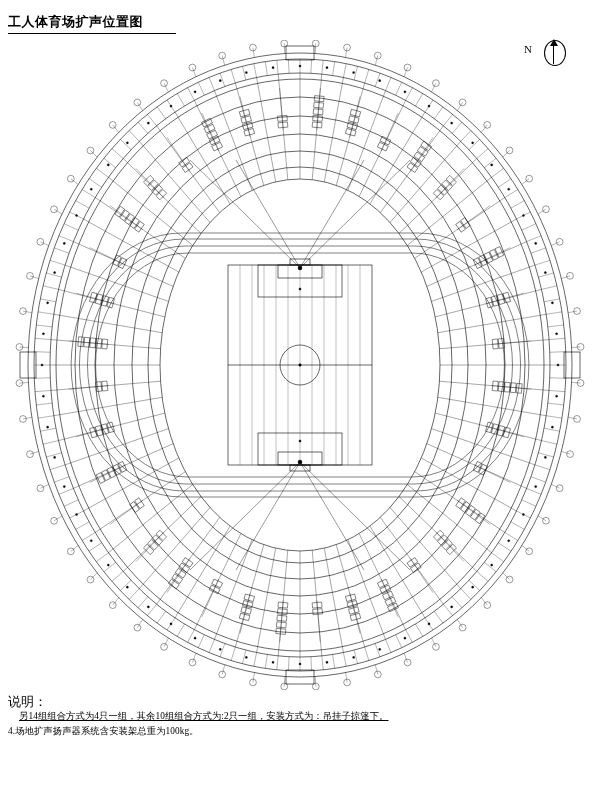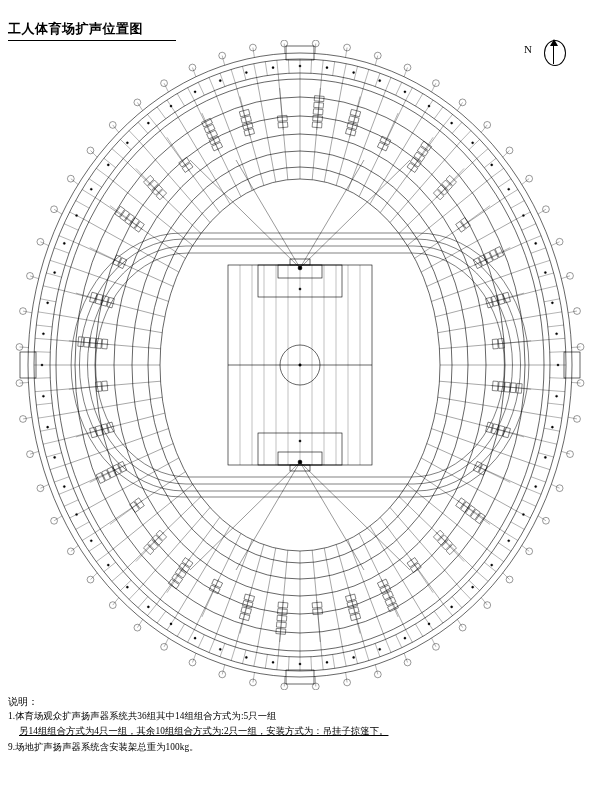--- a/index.html
+++ b/index.html
@@ -13,21 +13,21 @@
     position: relative;
     font-family: "Liberation Sans", sans-serif;
     color: #000000;
     overflow: hidden;
   }
 
   
   #title-block {
     position: absolute;
     left: 8px;
-    top: 21px;
+    top: 14px;
     width: 280px;
   }
   #title-block .title-text {
     font-size: 13px;
     font-weight: bold;
     letter-spacing: 0.5px;
     line-height: 1.2;
     white-space: nowrap;
   }
   #title-block .title-rule {
@@ -98,21 +98,21 @@
   }
   #notes-block .note-line {
     font-size: 9.3px;
     line-height: 15.4px;
     font-family: "Liberation Serif", serif;
     white-space: nowrap;
     letter-spacing: 0.1px;
   }
   #notes-block .note-line.indent { padding-left: 11px; text-decoration: underline; }
   #notes-block .note-head {
-    font-size: 10px;
+    font-size: 13px;
     line-height: 15px;
     font-family: Liberation Sans, sans-serif;
   }
 </style>
 </head>
 <body>
 
 <div id="title-block">
   <div class="title-text">工人体育场扩声位置图</div>
   <div class="title-rule"></div>
@@ -773,16 +773,15 @@
       <rect x="286" y="630" width="28" height="14"></rect>
       <rect x="20" y="312" width="16" height="26"></rect>
       <rect x="564" y="312" width="16" height="26"></rect>
     </g>
   </g>
 </svg>
 </div>
 
 <div id="notes-block">
   <div class="note-head">说明：</div>
-  <div class="note-line">1.体育场观众扩声扬声器系统共36组其中14组组合方式为:5只一组</div>
   <div class="note-line indent">另14组组合方式为4只一组，其余10组组合方式为:2只一组，安装方式为：吊挂子掠篷下。</div>
-  <div class="note-line">9.场地扩声扬声器系统含安装架总重为100kg。</div>
+  <div class="note-line">4.场地扩声扬声器系统含安装架总重为100kg。</div>
 </div>
 
 </body></html>

